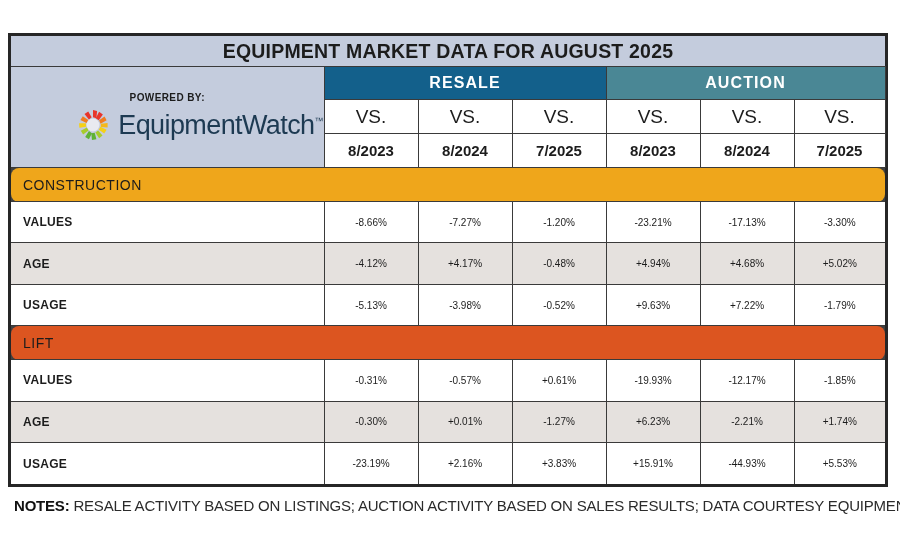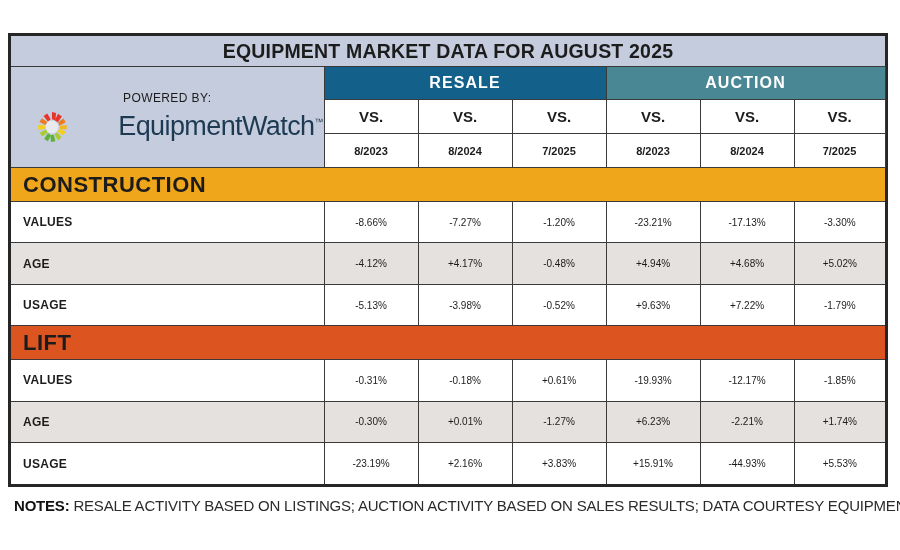--- a/index.html
+++ b/index.html
@@ -41,55 +41,55 @@
 
   
   .logo-cell{
     background:#c4ccdd;
     border-left:none !important;
     border-bottom:none !important;
     text-align:center;
     padding:4px 0 6px 0;
   }
   .powered{
-    font-size:12px; font-weight:normal; color:#1c1c1c;
+    font-size:10px; font-weight:bold; color:#1c1c1c;
     letter-spacing:0.4px; margin-bottom:5px;
   }
-  .logo-row{ display:flex; align-items:center; justify-content:space-between; gap:8px;padding-left:24px; }
+  .logo-row{ display:flex; align-items:center; justify-content:flex-end; gap:8px;padding-left:24px; }
   .logo-gear{ width:34px; height:34px; flex:0 0 auto; }
   .logo-word{
     font-size:27px; font-weight:400; color:#1d3a52;
     letter-spacing:-0.6px; line-height:1; position:relative;
   }
   .logo-word .tm{ font-size:9px; vertical-align:super; letter-spacing:0; }
 
   
   .grp{
     text-align:center; color:#ffffff; font-weight:bold;
     font-size:16px; letter-spacing:1.1px; height:31px;
   }
   .grp-resale{ background:#13608b; }
   .grp-auction{ background:#4a8795; }
 
   
   .vs-cell{
+    text-align:center; font-weight:normal; font-size:19px;
+    color:#1c1c1c; height:32px; background:#ffffff;
+  }
+  .dt-cell{
     text-align:center; font-weight:bold; font-size:15px;
     color:#1c1c1c; height:32px; background:#ffffff;
   }
-  .dt-cell{
-    text-align:center; font-weight:bold; font-size:11px;
-    color:#1c1c1c; height:32px; background:#ffffff;
-  }
 
   
   .section-bar{
-    font-weight:bold; font-size:22px; color:#1c1c1c;
+    font-weight:normal; font-size:14px; color:#1c1c1c;
     letter-spacing:0.5px; height:32px;
     padding-left:12px !important;
-    border-left:none !important; border-right:none !important;
+    border-left:none !important; border-right:none !important;border-radius:8px;
   }
   .sec-construction{ background:#efa61b; }
   .sec-lift{ background:#dc5520; }
 
   
   .rowlabel{
     font-weight:bold; font-size:12px; color:#1c1c1c;
     letter-spacing:0.3px; padding-left:12px !important;
     border-left:none !important;
   }
@@ -216,21 +216,21 @@
           <td class="val">-1.79%</td>
         </tr>
 
         <tr>
           <td class="section-bar sec-lift" colspan="7">LIFT</td>
         </tr>
 
         <tr class="dr odd">
           <td class="rowlabel">VALUES</td>
           <td class="val">-0.31%</td>
-          <td class="val">-0.18%</td>
+          <td class="val">-0.57%</td>
           <td class="val">+0.61%</td>
           <td class="val">-19.93%</td>
           <td class="val">-12.17%</td>
           <td class="val">-1.85%</td>
         </tr>
 
         <tr class="dr even">
           <td class="rowlabel">AGE</td>
           <td class="val">-0.30%</td>
           <td class="val">+0.01%</td>

